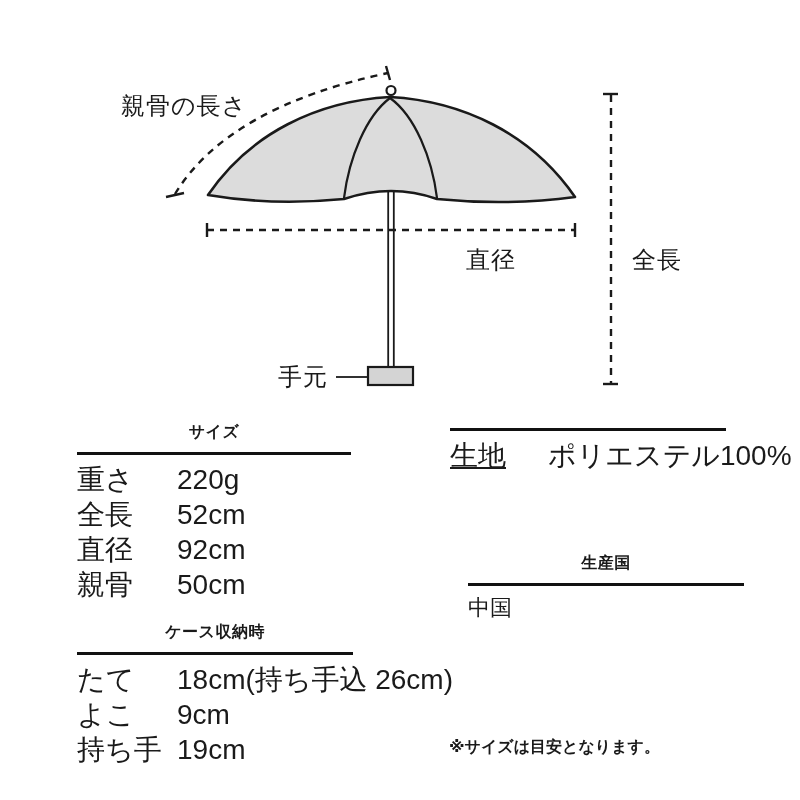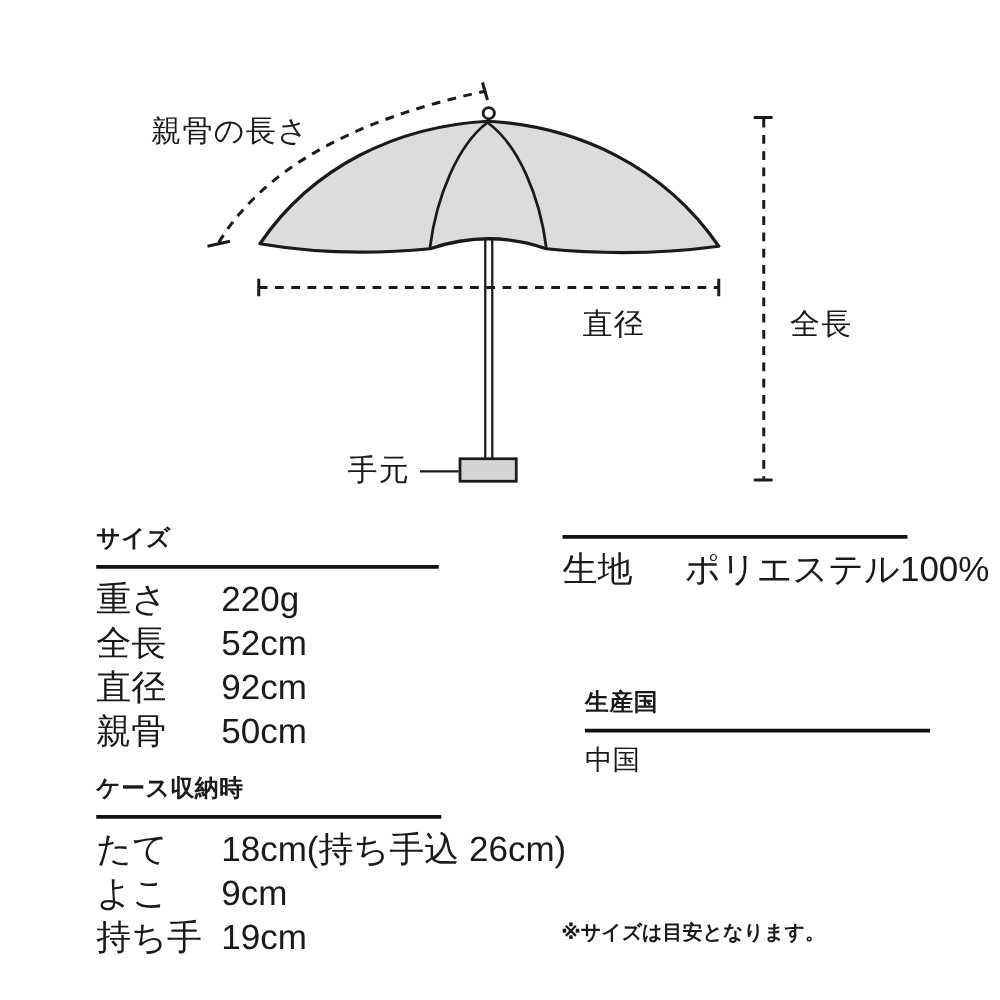--- a/index.html
+++ b/index.html
@@ -8,26 +8,26 @@
     font-family:"Liberation Sans","DejaVu Sans",sans-serif;
     color:#1a1a1a;
   }
   .stage{position:absolute;inset:0;width:800px;height:800px;}
   svg.diagram-svg{position:absolute;left:0;top:0;}
   .dia-label{
     position:absolute;font-size:24px;letter-spacing:1px;color:#1a1a1a;
     white-space:nowrap;line-height:26px;
   }
   .sec{position:absolute;}
-  .sec-title{font-size:19px;font-weight:700;line-height:24px;letter-spacing:0.5px;white-space:nowrap;}
+  .sec-title{font-size:16px;font-weight:700;line-height:24px;letter-spacing:0.5px;white-space:nowrap;text-align:center;}
   .rule{height:3px;background:#111;margin-top:8px;}
   .rows{margin-top:7px;}
   .spec-row{display:flex;line-height:35px;font-size:28px;white-space:nowrap;}
   .spec-row .spec-label{flex:0 0 100px;}
-  .sec.right .spec-row .spec-label{flex:0 0 98px;}
+  .sec.right .spec-row .spec-label{flex:0 0 98px;text-decoration:underline;}
   .country-value{font-size:22px;line-height:30px;margin-top:7px;white-space:nowrap;}
   .footnote{position:absolute;left:449px;top:737px;font-size:16px;line-height:20px;white-space:nowrap;font-weight:bold;}
 </style>
 </head>
 <body>
 
 <div class="stage">
 
   <svg class="diagram-svg" width="800" height="420" viewBox="0 0 800 420">
 

